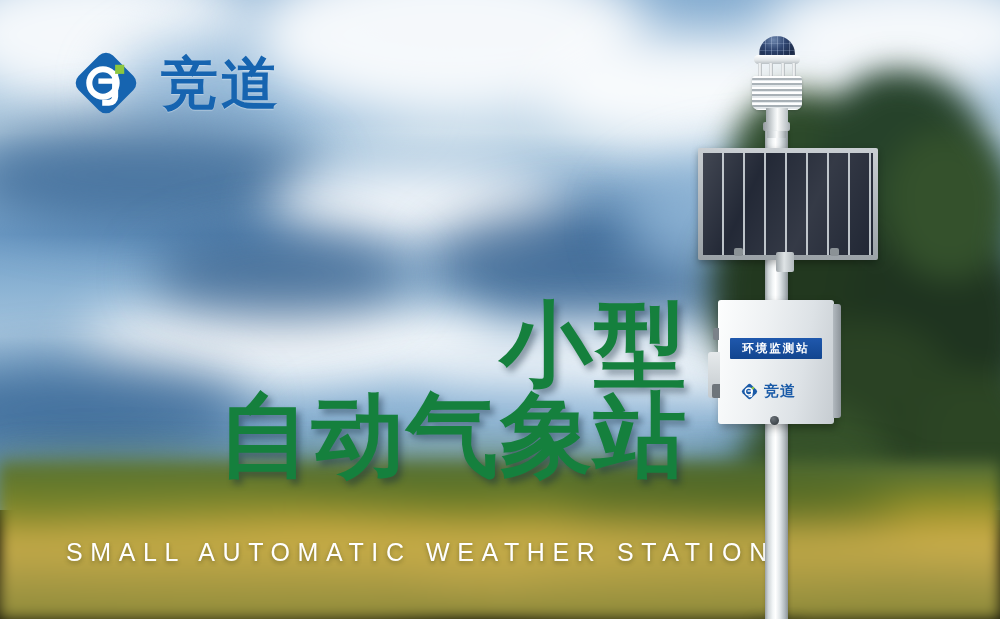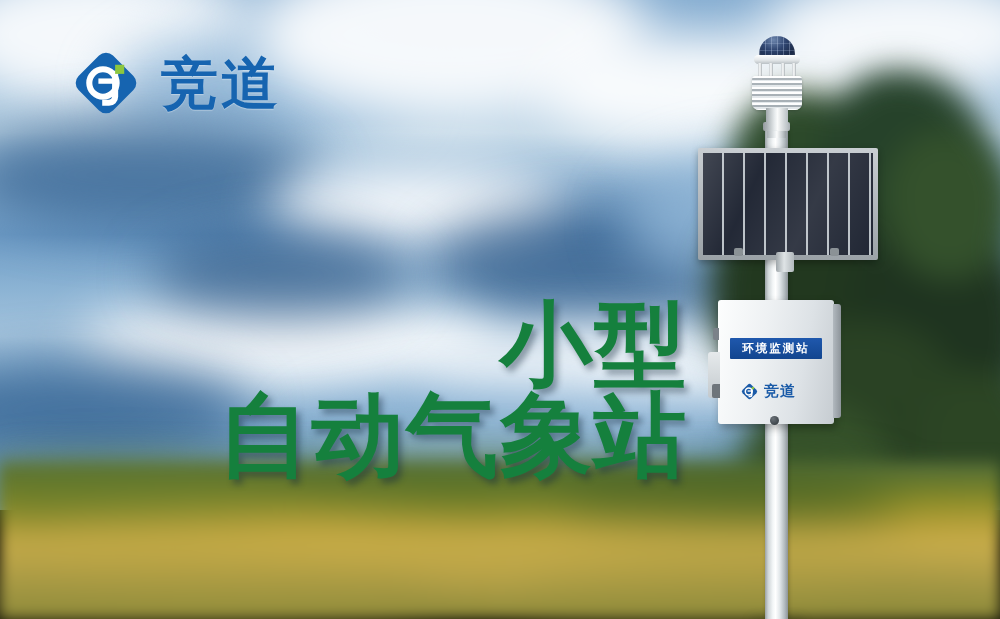--- a/index.html
+++ b/index.html
@@ -330,20 +330,21 @@
       </svg>
     </div>
     <div class="logo-text">竞道</div>
   </div>
 
   <div class="headline">
     <div class="hl-line hl-1">小型</div>
     <div class="hl-line hl-2">自动气象站</div>
   </div>
 
+  <div class="subtitle">SMALL AUTOMATIC WEATHER STATION</div>
 
   <div class="device">
 
     <div class="device-shadow"></div>
 
     <div class="pole"></div>
     <div class="pole-top"></div>
     <div class="pole-collar"></div>
 
     <div class="sensor">

